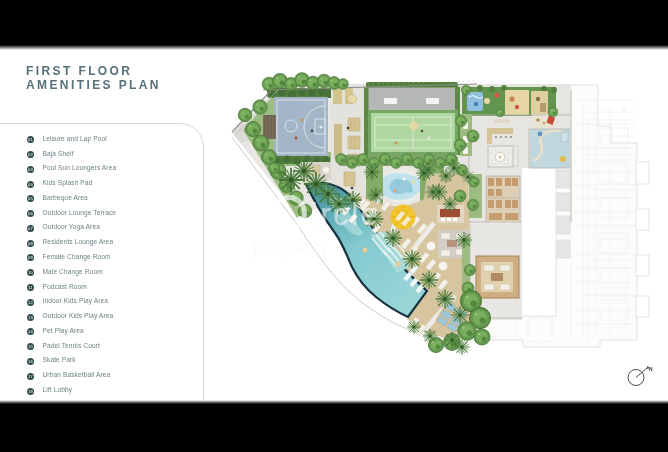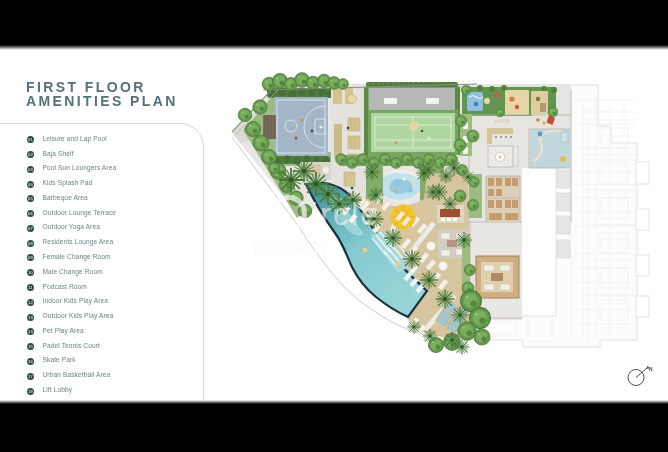--- a/index.html
+++ b/index.html
@@ -1,19 +1,19 @@
 <!DOCTYPE html>
 <html><head>
 <meta charset="utf-8">
 <style>
   html,body{margin:0;padding:0;}
   body{width:668px;height:452px;position:relative;overflow:hidden;background:#fff;
        font-family:"Liberation Sans", sans-serif;}
   .band{position:absolute;left:0;width:668px;background:#000;z-index:6;}
-  .title{position:absolute;left:26px;top:80px;color:#56717a;font-size:14px;
+  .title{position:absolute;left:26px;top:64px;color:#56717a;font-size:12px;
          letter-spacing:2.4px;line-height:14px;font-weight:bold;}
   .card{position:absolute;left:-30px;top:123px;width:232px;height:330px;
         border:1px solid #d9d9d7;border-radius:24px;}
   .leg{position:absolute;left:0;width:210px;height:12px;}
   .leg .b{position:absolute;left:27px;top:0;width:7px;height:7px;border-radius:50%;
           background:#2d4b4b;color:#fff;font-size:4.1px;text-align:center;line-height:7.6px;
           letter-spacing:0.2px;}
   .leg .t{position:absolute;left:42.5px;top:-1.5px;font-size:6.6px;color:#6c8285;letter-spacing:0.1px;}
 </style>
 </head>

